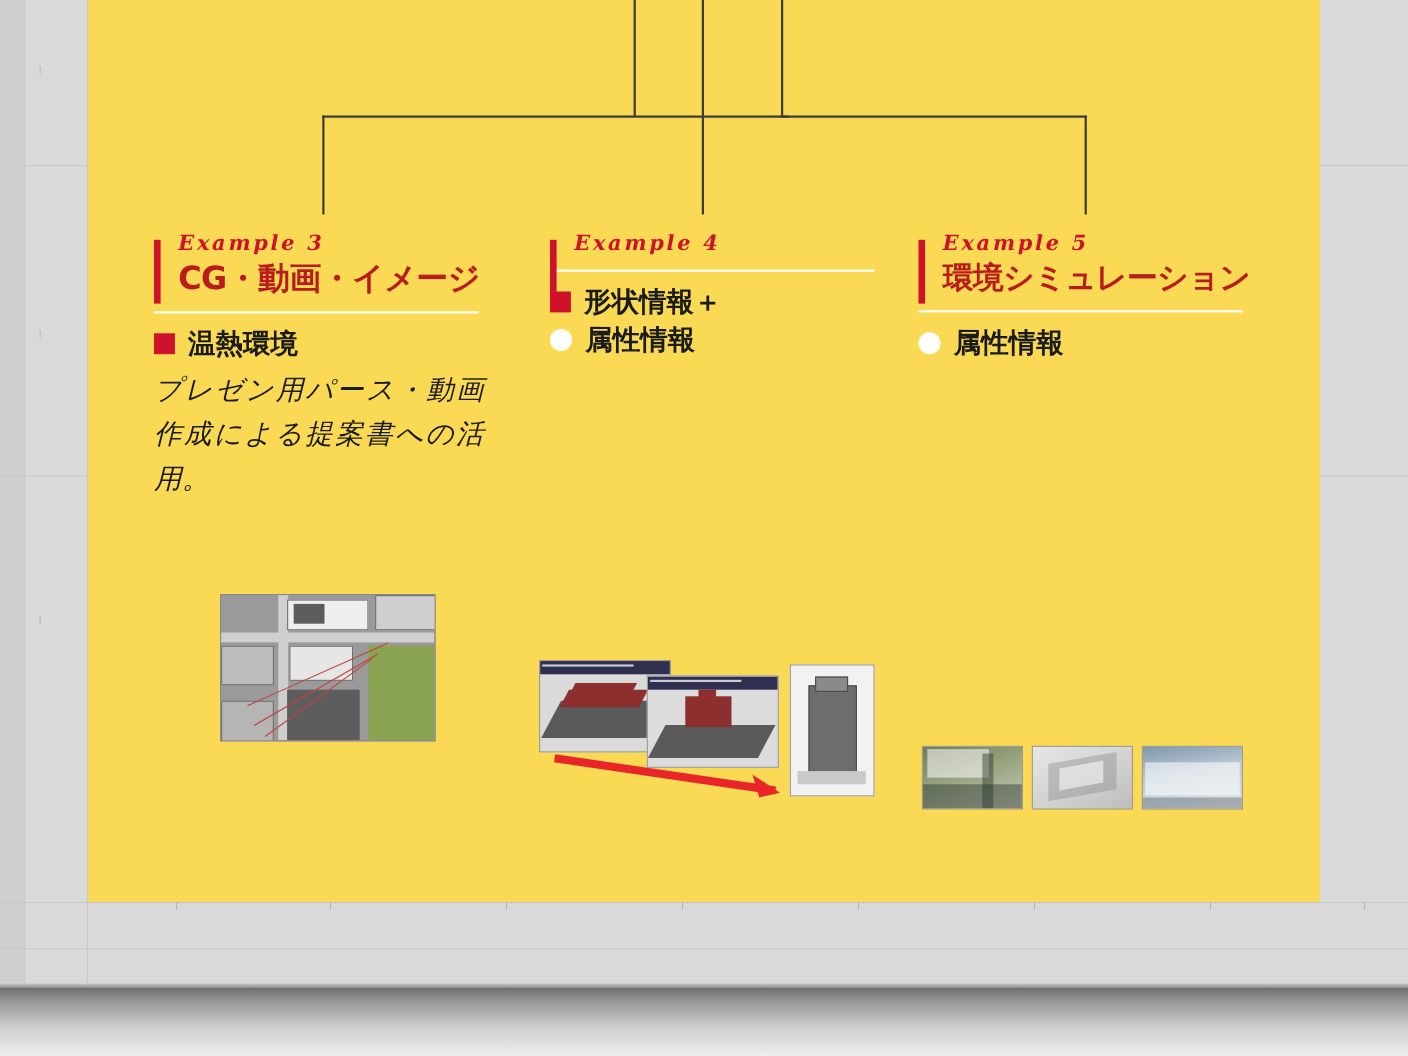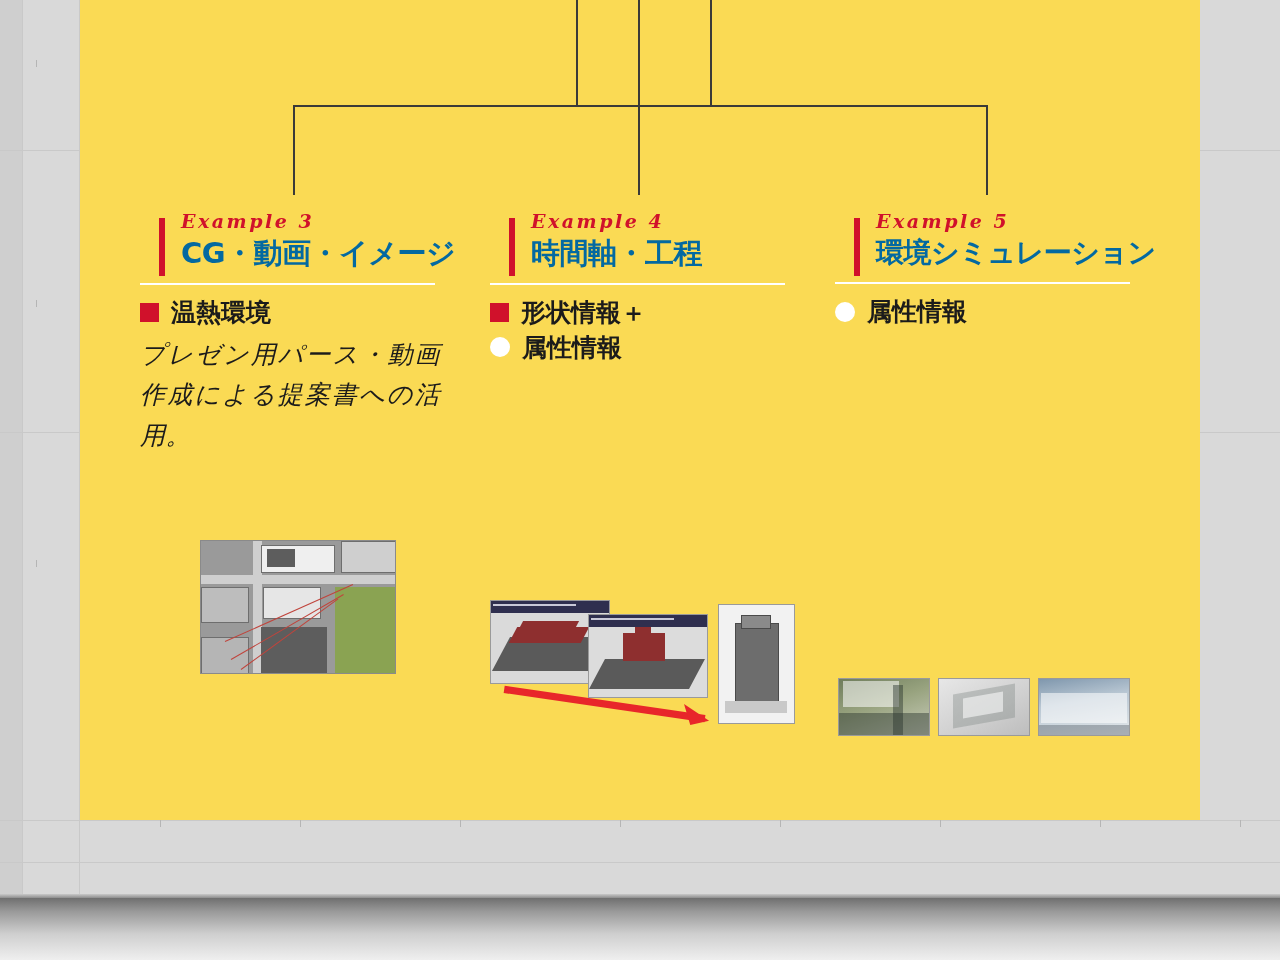--- a/index.html
+++ b/index.html
@@ -91,28 +91,27 @@
     top: 210px;
     width: 1120px;
     height: 600px;
   }
   .col {
     position: absolute;
     top: 0;
     width: 305px;
   }
   .col-1 { left: 60px; }
-  .col-2 { left: 410px; }
+  .col-2 { left: 420px; }
   .col-3 { left: 755px; }
 
   .head-wrap {
     position: relative;
     padding-left: 22px;
     margin-bottom: 10px;
-    margin-left: 19px;
   }
   .head-bar {
     position: absolute;
     left: 0;
     top: 8px;
     width: 6px;
     height: 58px;
     background: #d0112b;
   }
   .ex-label {
@@ -120,21 +119,21 @@
     font-style: italic;
     font-weight: bold;
     color: #d0112b;
     font-size: 19px;
     letter-spacing: 2.5px;
     line-height: 1.2;
   }
   .col-title {
     font-family: "DejaVu Sans", sans-serif;
     font-weight: bold;
-    color: #0369a1;
+    color: #b91c1c;
     font-size: 29px;
     letter-spacing: -0.5px;
     line-height: 1.25;
     margin-top: 2px;
     white-space: nowrap;
   }
   .col-3 .col-title { font-size: 28px; }
 
   .divider {
     height: 2px;
@@ -406,21 +405,20 @@
         <span class="tag-sq"></span>
         <span class="tag-text">温熱環境</span>
       </div>
       <div class="body-text just">プレゼン用パース・動画作成による提案書への活用。</div>
     </div>
 
     <div class="col col-2">
       <div class="head-wrap">
         <div class="head-bar"></div>
         <div class="ex-label">Example 4</div>
-        <div class="col-title">時間軸・工程</div>
       </div>
       <div class="divider"></div>
       <div class="tag-line">
         <span class="tag-sq"></span>
         <span class="tag-text">形状情報＋</span>
       </div>
       <div class="tag-line">
         <span class="tag-ci"></span>
         <span class="tag-text">属性情報</span>
       </div>

